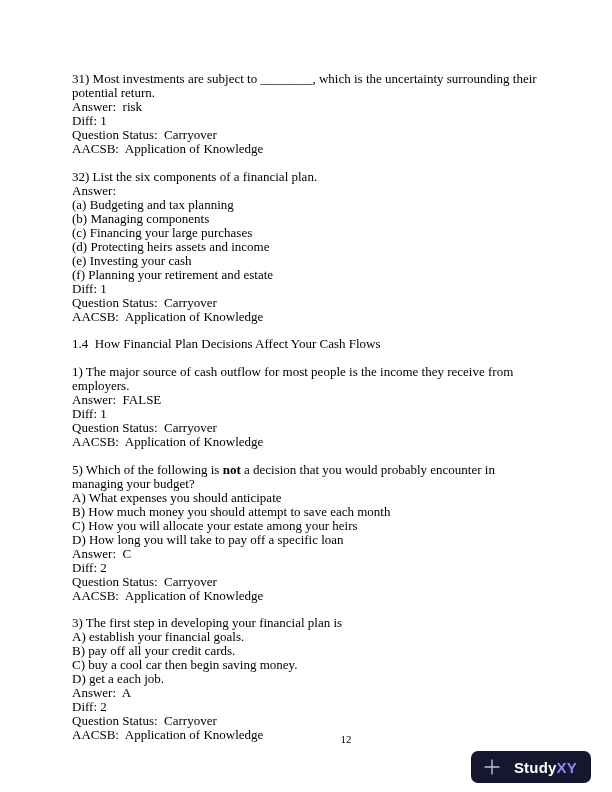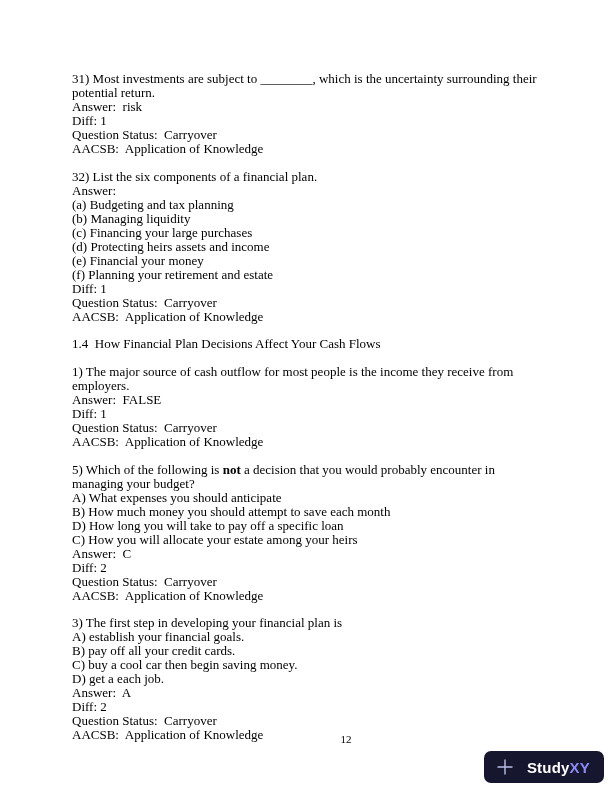--- a/index.html
+++ b/index.html
@@ -36,21 +36,21 @@
     position: absolute;
     left: 0;
     width: 100%;
     top: 733px;
     text-align: center;
     font-size: 11px;
     padding-left: 40px;
   }
   .brand-badge {
     position: absolute;
-    right: 8px;
+    right: 21px;
     bottom: 9px;
     background: #16162e;
     border-radius: 7px;
     padding: 7px 14px 7px 12px;
     display: flex;
     align-items: center;
     gap: 13px;
   }
   .brand-badge .plus-icon-svg {
     display: block;
@@ -74,45 +74,45 @@
         <div class="line"><span>31) Most investments are subject to ________, which is the uncertainty surrounding their potential return.</span></div>
         <div class="line"><span>Answer:  risk</span></div>
         <div class="line"><span>Diff: 1</span></div>
         <div class="line"><span>Question Status:  Carryover</span></div>
         <div class="line"><span>AACSB:  Application of Knowledge</span></div>
       </div>
       <div class="block">
         <div class="line"><span>32) List the six components of a financial plan.</span></div>
         <div class="line"><span>Answer:</span></div>
         <div class="line"><span>(a) Budgeting and tax planning</span></div>
-        <div class="line"><span>(b) Managing liquidity</span></div>
+        <div class="line"><span>(b) Managing components</span></div>
         <div class="line"><span>(c) Financing your large purchases</span></div>
         <div class="line"><span>(d) Protecting heirs assets and income</span></div>
-        <div class="line"><span>(e) Financial your money</span></div>
+        <div class="line"><span>(e) Investing your cash</span></div>
         <div class="line"><span>(f) Planning your retirement and estate</span></div>
         <div class="line"><span>Diff: 1</span></div>
         <div class="line"><span>Question Status:  Carryover</span></div>
         <div class="line"><span>AACSB:  Application of Knowledge</span></div>
       </div>
       <div class="block">
         <div class="line"><span>1.4  How Financial Plan Decisions Affect Your Cash Flows</span></div>
       </div>
       <div class="block">
         <div class="line"><span>1) The major source of cash outflow for most people is the income they receive from employers.</span></div>
         <div class="line"><span>Answer:  FALSE</span></div>
         <div class="line"><span>Diff: 1</span></div>
         <div class="line"><span>Question Status:  Carryover</span></div>
         <div class="line"><span>AACSB:  Application of Knowledge</span></div>
       </div>
       <div class="block">
         <div class="line"><span>5) Which of the following is </span><span class="bold">not</span><span> a decision that you would probably encounter in managing your budget?</span></div>
         <div class="line"><span>A) What expenses you should anticipate</span></div>
         <div class="line"><span>B) How much money you should attempt to save each month</span></div>
+        <div class="line"><span>C) How you will allocate your estate among your heirs</span></div>
         <div class="line"><span>D) How long you will take to pay off a specific loan</span></div>
-        <div class="line"><span>C) How you will allocate your estate among your heirs</span></div>
         <div class="line"><span>Answer:  C</span></div>
         <div class="line"><span>Diff: 2</span></div>
         <div class="line"><span>Question Status:  Carryover</span></div>
         <div class="line"><span>AACSB:  Application of Knowledge</span></div>
       </div>
       <div class="block">
         <div class="line"><span>3) The first step in developing your financial plan is</span></div>
         <div class="line"><span>A) establish your financial goals.</span></div>
         <div class="line"><span>B) pay off all your credit cards.</span></div>
         <div class="line"><span>C) buy a cool car then begin saving money.</span></div>

